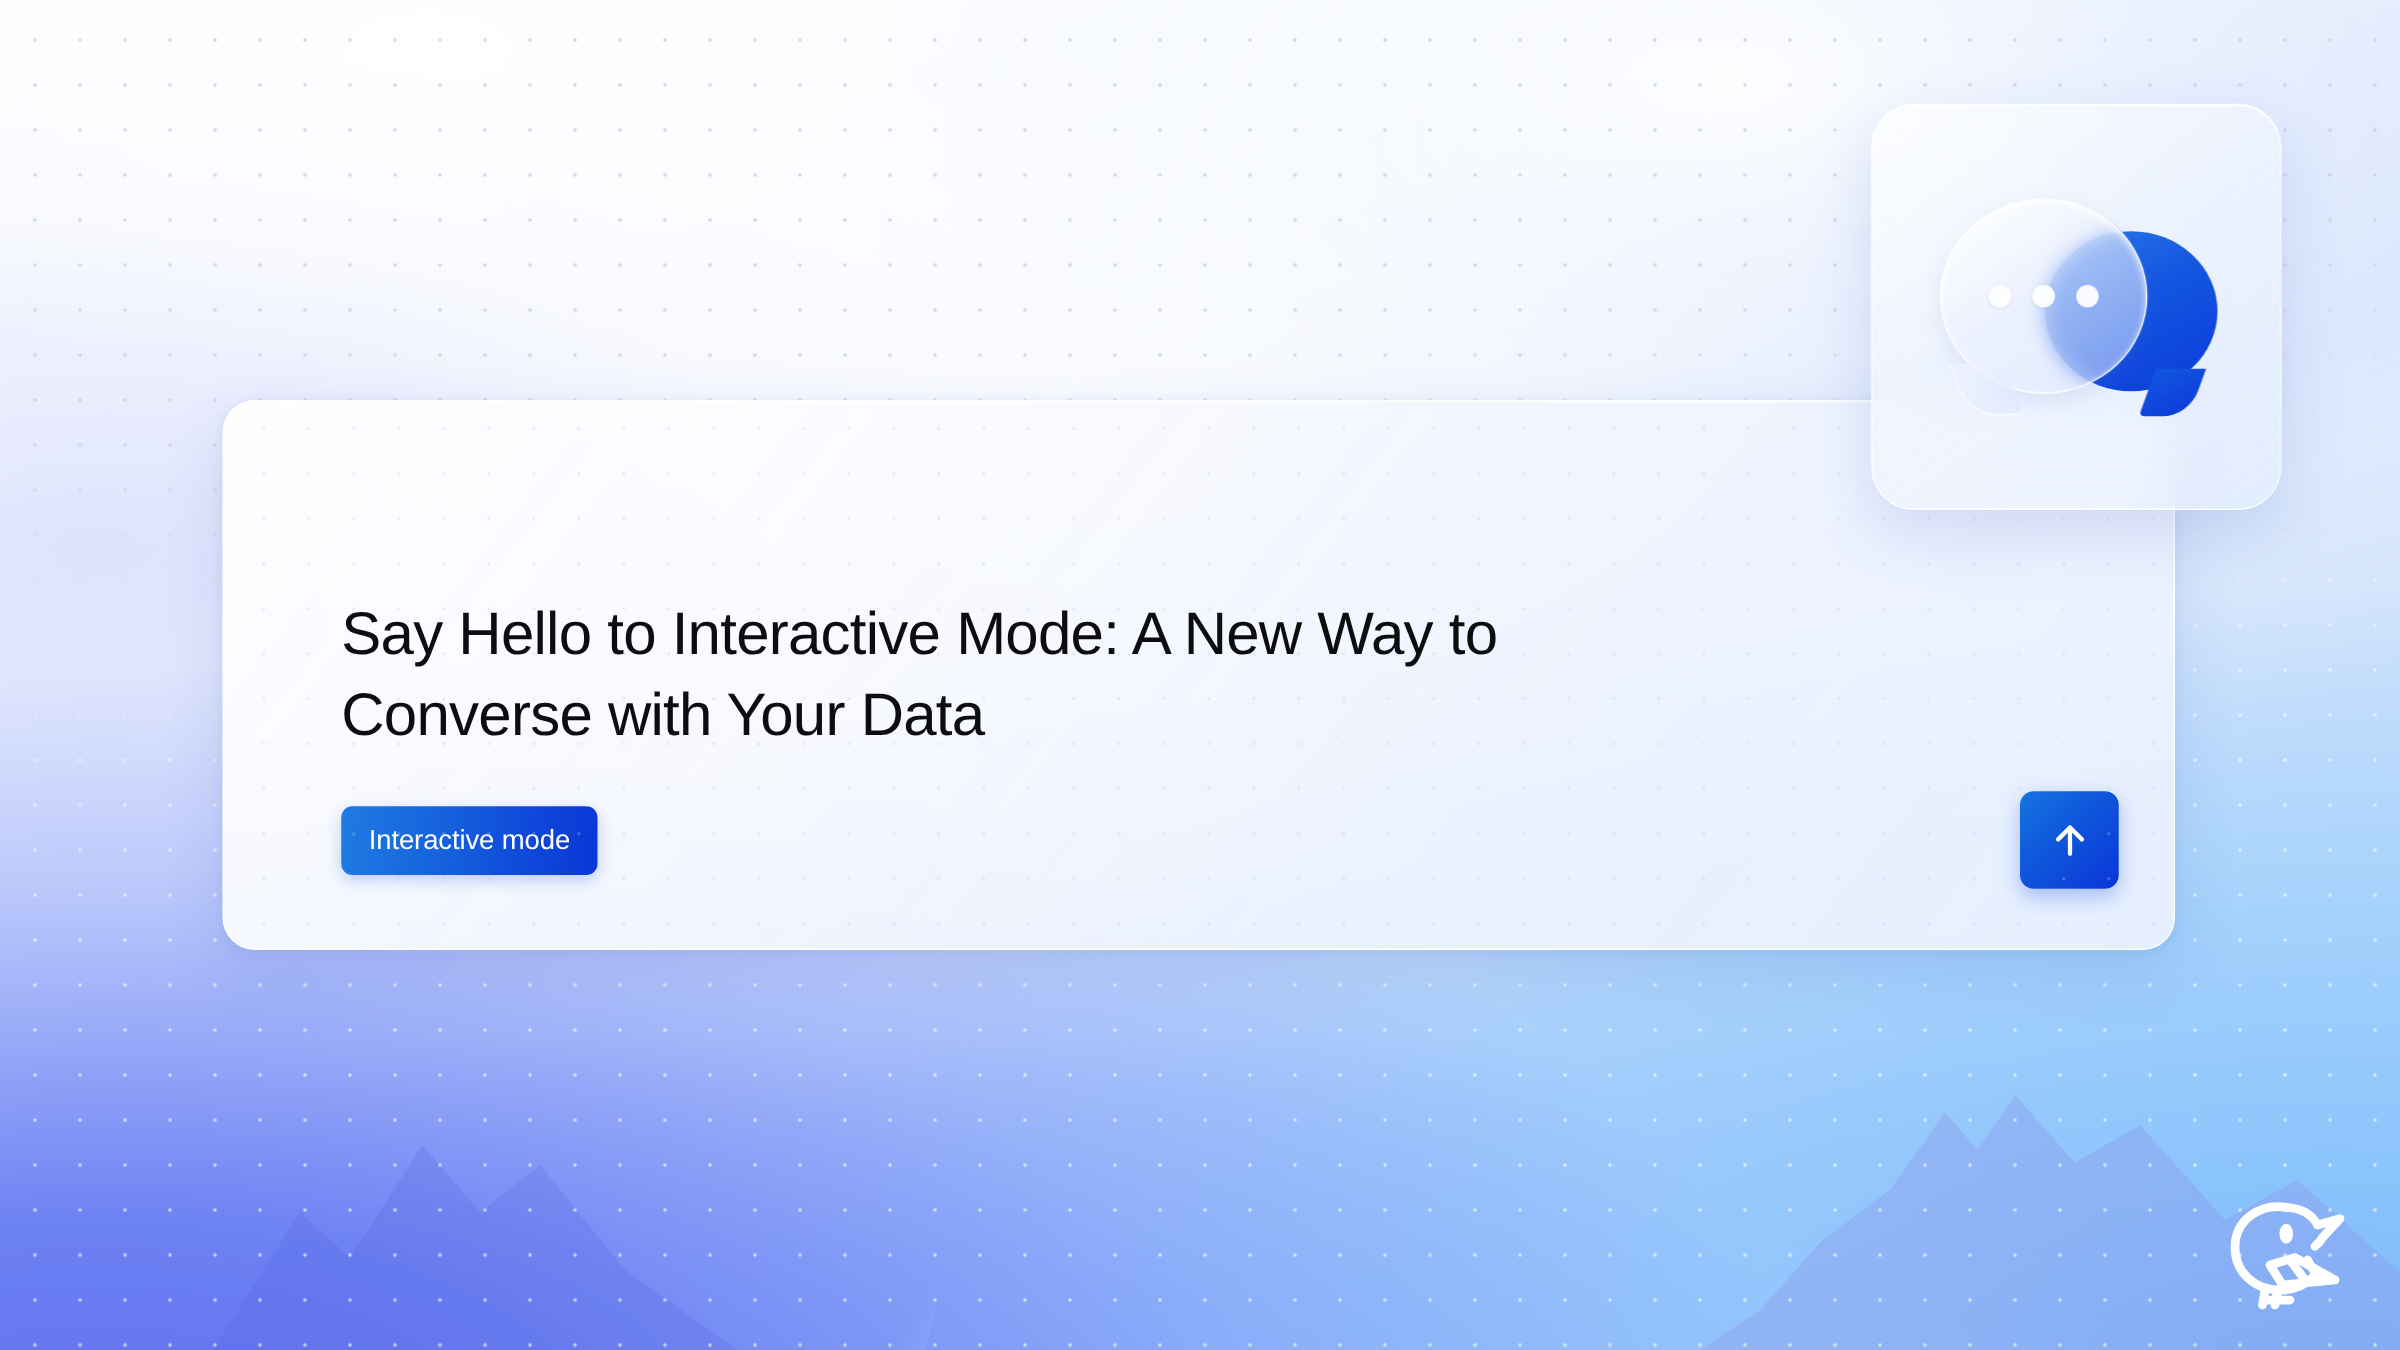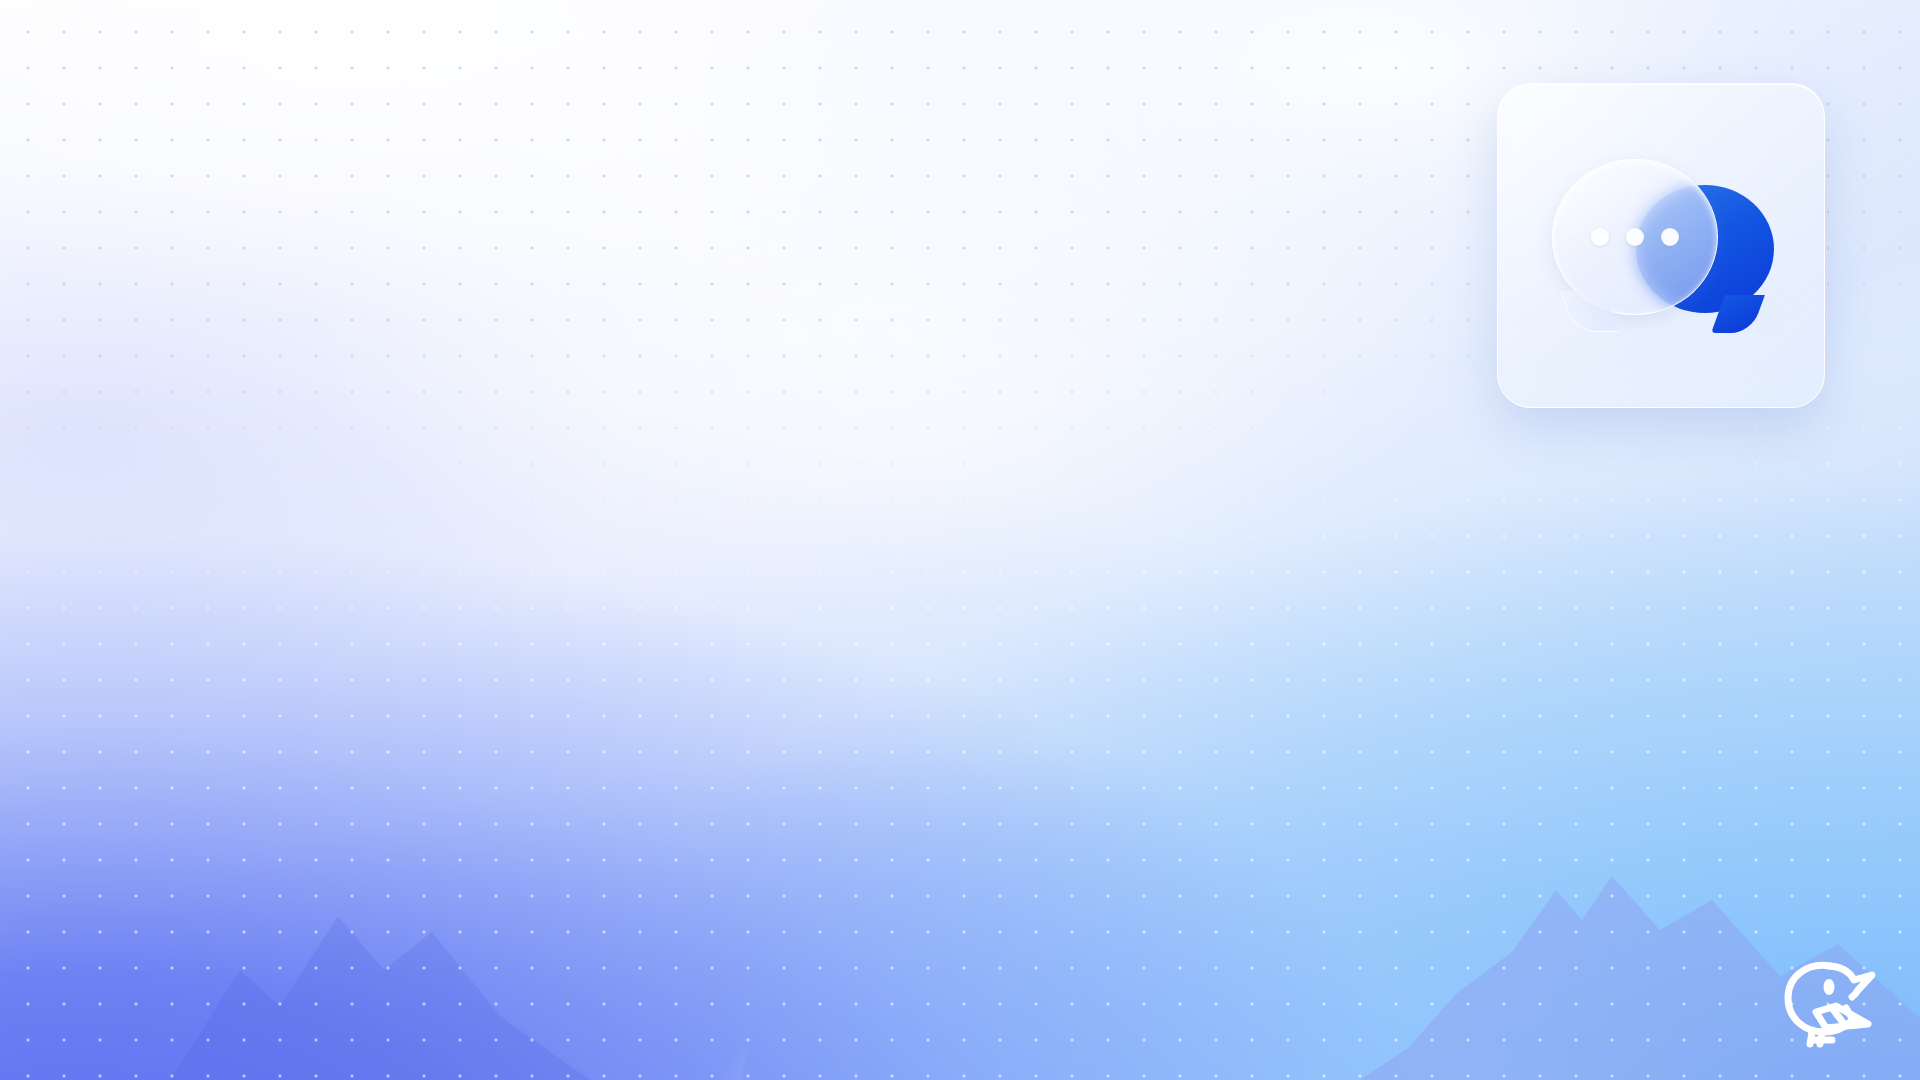--- a/index.html
+++ b/index.html
@@ -245,20 +245,39 @@
     <div class="bubbles">
       <div class="bubble-back"></div>
       <div class="bubble-front">
         <span class="bubble-dot"></span>
         <span class="bubble-dot"></span>
         <span class="bubble-dot"></span>
       </div>
     </div>
   </div>
 
+  <section class="hero-card">
+    <div class="hero-inner">
+      <h1 class="hero-title">Say Hello to Interactive Mode: A New Way to
+Converse with Your Data</h1>
+    </div>
+
+    <div class="hero-footer">
+      <span class="mode-badge">Interactive mode</span>
+
+      <button class="send-button">
+        <span>
+          <svg width="36" height="36" viewBox="0 0 36 36" fill="none">
+            <path d="M18 29 V8" stroke="#ffffff" stroke-width="3.4" stroke-linecap="round"></path>
+            <path d="M8.5 17.5 L18 8 L27.5 17.5" stroke="#ffffff" stroke-width="3.4" stroke-linecap="round" stroke-linejoin="round"></path>
+          </svg>
+        </span>
+      </button>
+    </div>
+  </section>
 
   <div class="bird-logo">
     <svg viewBox="0 0 112 100" fill="none">
       <g stroke="#ffffff" stroke-width="7" stroke-linecap="round" stroke-linejoin="round">
         <path d="M58 16 C36 12 16 26 16 48 C16 68 32 82 52 82 C64 82 72 78 78 72"></path>
         <path d="M58 16 C70 17 78 22 82 30 L100 25 L86 40 C86 40 84 44 80 47"></path>
         <path d="M44 62 L64 56 L96 74 L54 78 Z"></path>
         <path d="M60 58 L72 74"></path>
         <path d="M74 58 L84 75"></path>
         <path d="M40 82 L38 94"></path>

